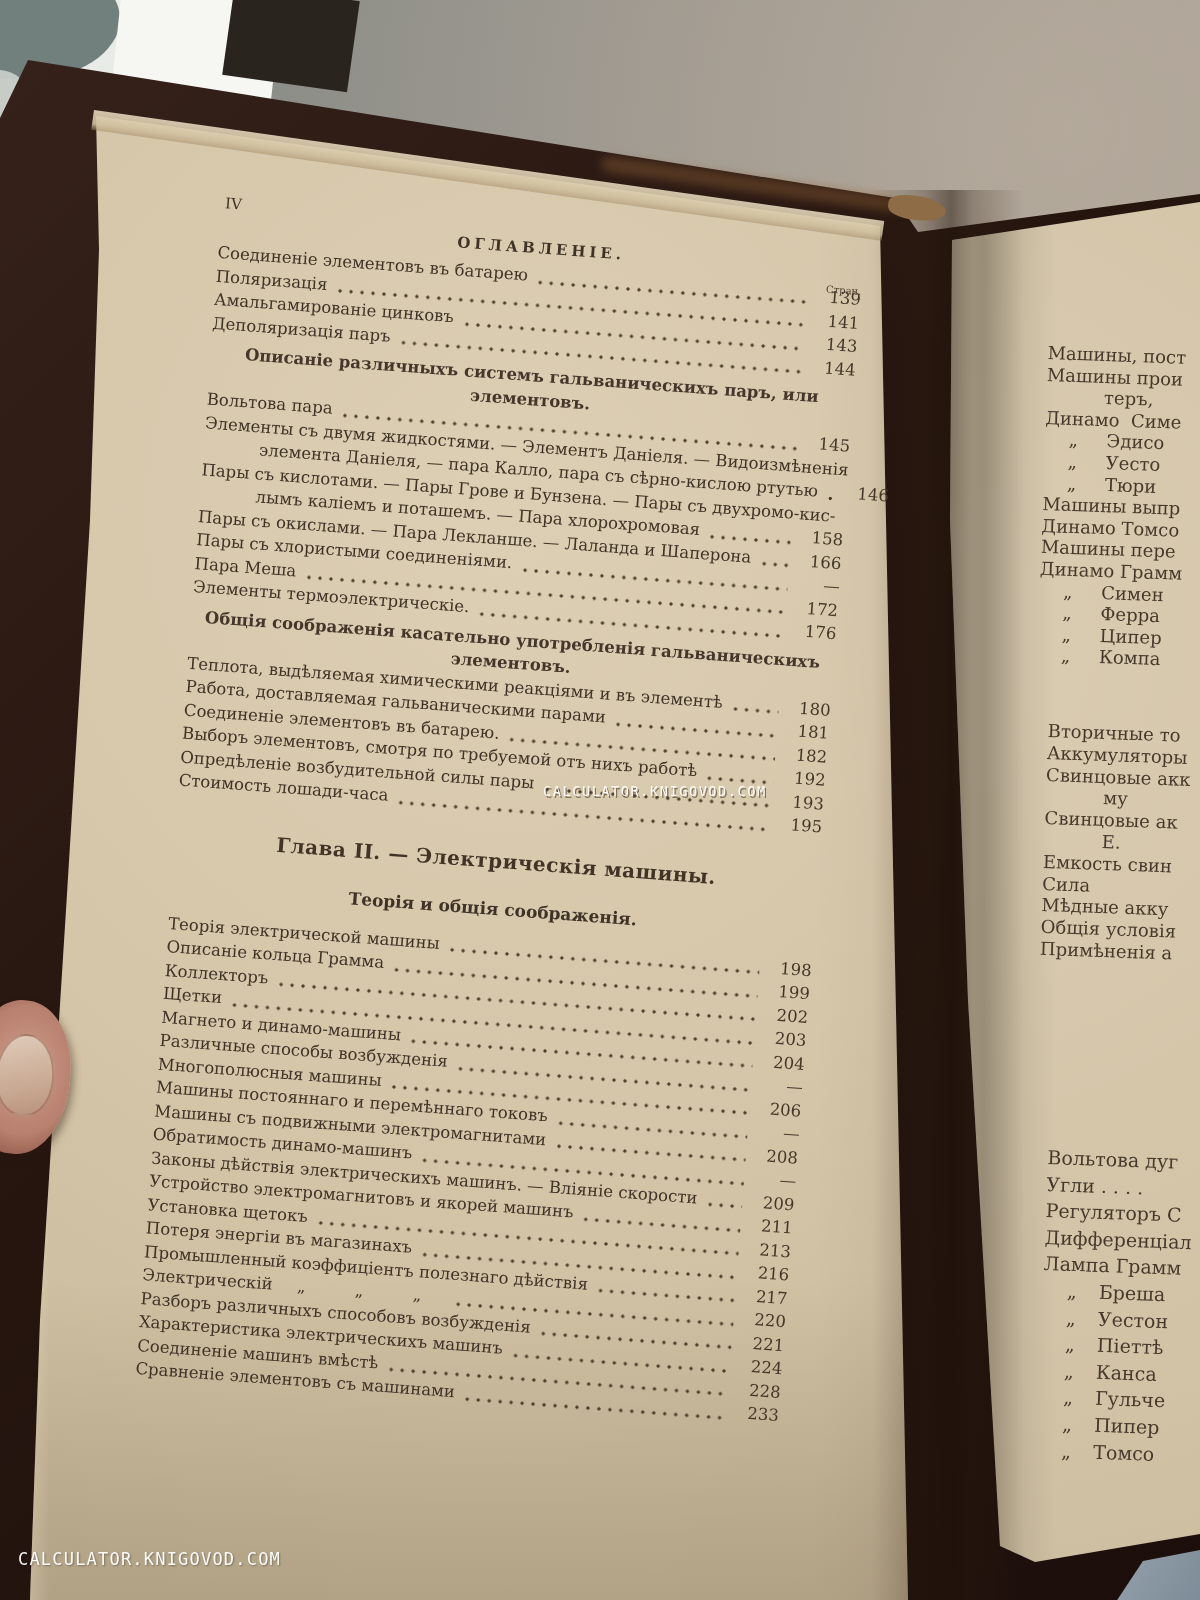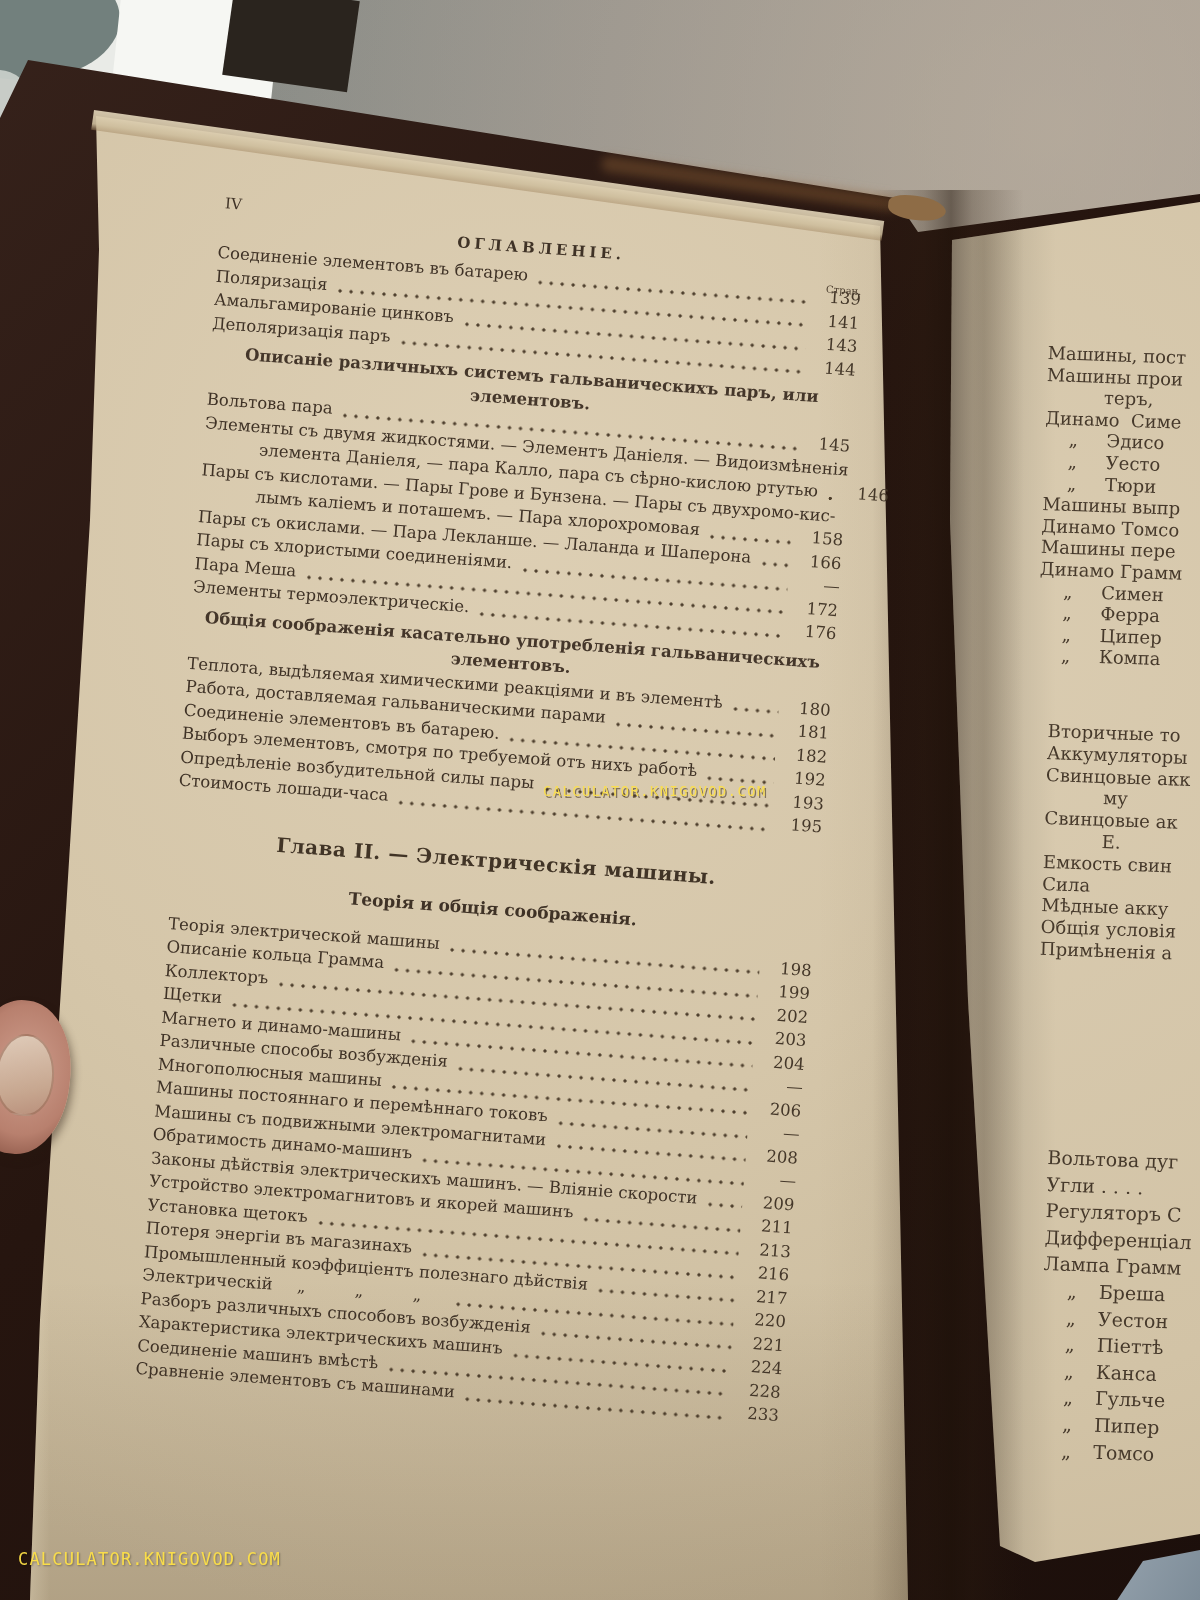--- a/index.html
+++ b/index.html
@@ -83,21 +83,21 @@
   .rcol{position:absolute;left:1048px;width:400px;transform:rotate(2deg);transform-origin:0 0;
     color:#46392b;font-family:"DejaVu Serif",serif;}
   #rcol-a{top:342px;font-size:18px;line-height:21.6px;}
   #rcol-b{top:720px;font-size:18px;line-height:21.8px;}
   #rcol-c{top:1144px;font-size:19px;line-height:26.6px;}
   .rline{white-space:pre;}
   .ind2{padding-left:58px;}
   .dm{display:inline-block;width:62px;padding-left:24px;box-sizing:border-box;}
   #rcol-c .dm{width:56px;}
   
-  .wm{position:absolute;color:#fde047;font-family:"DejaVu Sans Mono",monospace;}
+  .wm{position:absolute;color:#ffffff;font-family:"DejaVu Sans Mono",monospace;}
   .wm-center{left:543px;top:783px;font-size:13.5px;letter-spacing:1.6px;opacity:.92;
     text-shadow:1.5px 1.5px 0 rgba(60,45,25,.6);}
   .wm-bottom{left:18px;top:1549px;font-size:17px;letter-spacing:1.2px;opacity:.95;
     text-shadow:1px 1px 2px rgba(0,0,0,.35);}
 </style>
 </head>
 <body>
 
 <div class="scene">
   <div class="wall"></div>

